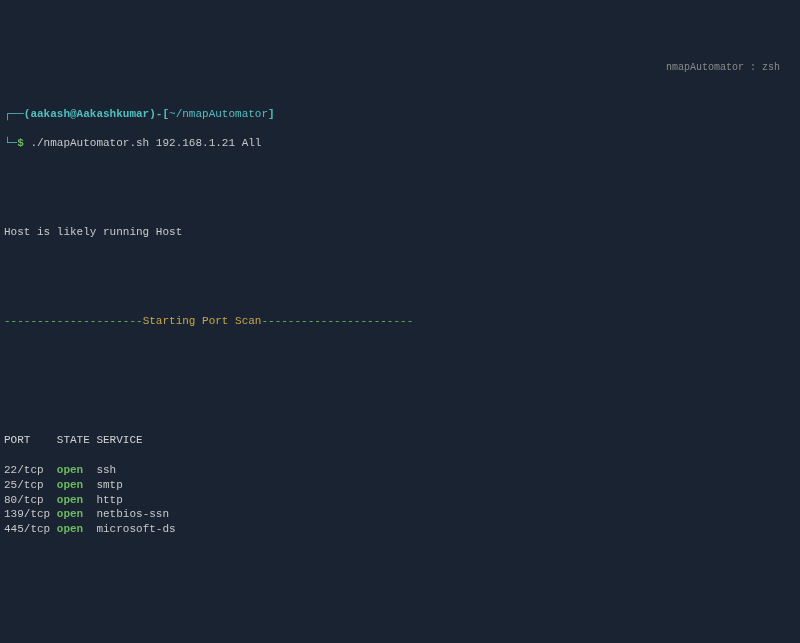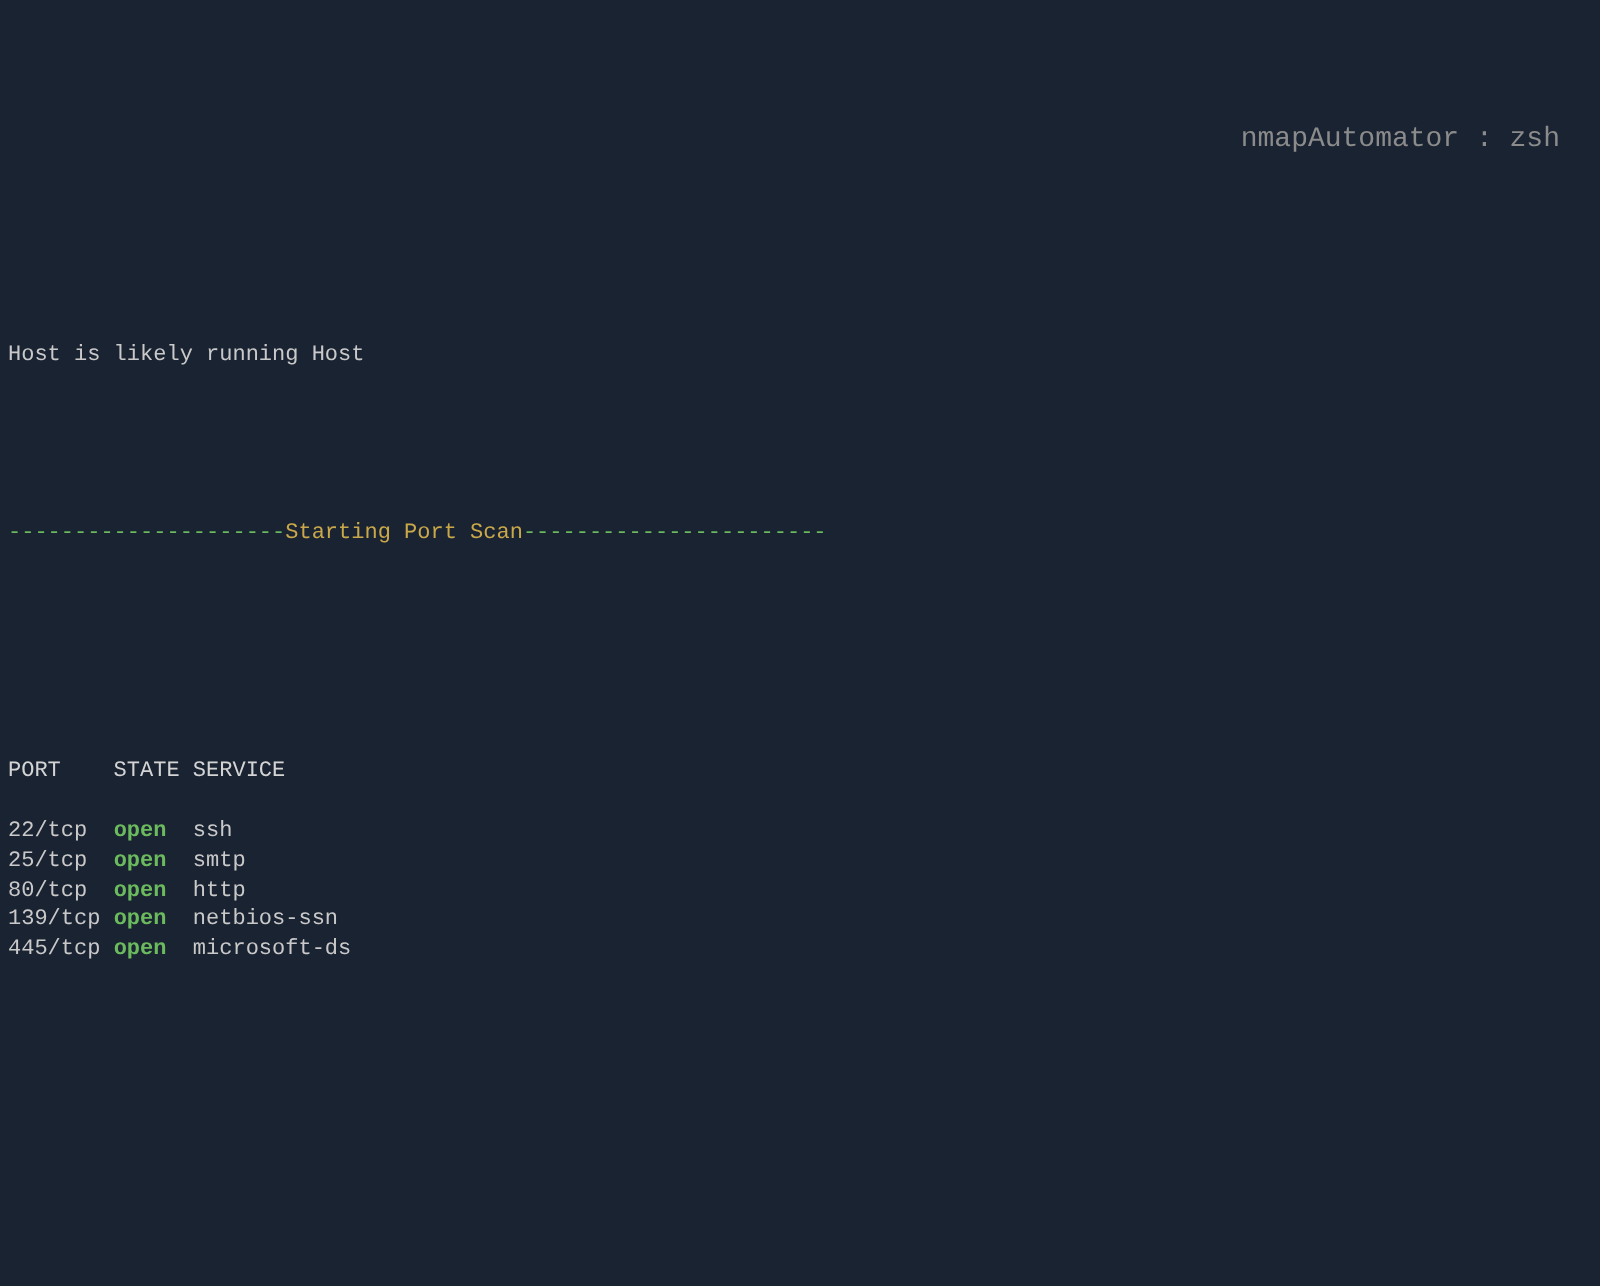--- a/index.html
+++ b/index.html
@@ -18,21 +18,21 @@
       height: 643px;
       overflow: hidden;
       white-space: pre;
     }
     .titlebar {
       color: #8b8b8b;
       text-align: right;
       padding-right: 20px;
       padding-top: 2px;
       padding-bottom: 2px;
-      font-size: 14px;
+      font-size: 10px;
     }
     .terminal {
       padding-left: 4px;
     }
     .cyan { color: #4fc0c0; }
     .cyan-bold { color: #4fc0c0; font-weight: bold; }
     .green { color: #6bbb5e; }
     .green-bold { color: #6bbb5e; font-weight: bold; }
     .yellow { color: #c9a84a; }
     .orange { color: #c98a4a; }
@@ -40,20 +40,22 @@
     .white { color: #d4d4d4; margin-top: 36px; }
     .line { display: block; }
   </style>
 </head>
 <body>
 
 
 
 <div class="titlebar">nmapAutomator : zsh</div>
 <div class="terminal">
+<span class="line"><span class="cyan-bold">┌──(</span><span class="cyan-bold">aakash@Aakashkumar</span><span class="cyan-bold">)-[</span><span class="cyan">~/nmapAutomator</span><span class="cyan-bold">]</span></span>
+<span class="line"><span class="cyan-bold">└─</span><span class="green-bold">$ </span><span class="grey">./nmapAutomator.sh 192.168.1.21 All</span></span>
 <span class="line"> </span>
 <span class="line"> </span>
 <span class="line"><span class="grey">Host is likely running Host</span></span>
 <span class="line"> </span>
 <span class="line"> </span>
 <span class="line"><span class="green">---------------------</span><span class="yellow">Starting Port Scan</span><span class="green">-----------------------</span></span>
 <span class="line"> </span>
 <span class="line"> </span>
 <span class="line"> </span>
 <span class="line"><span class="white">PORT    STATE SERVICE</span></span>

